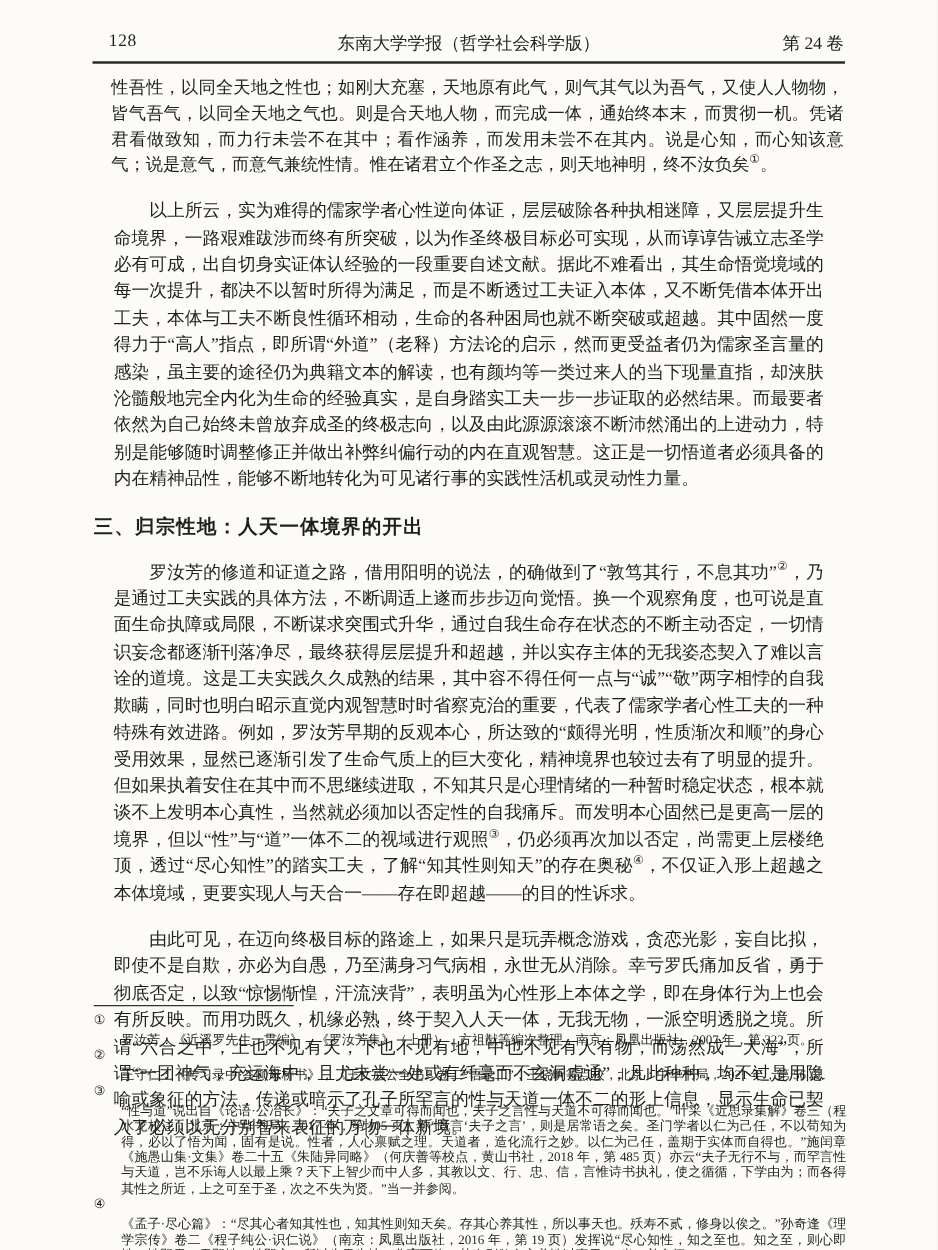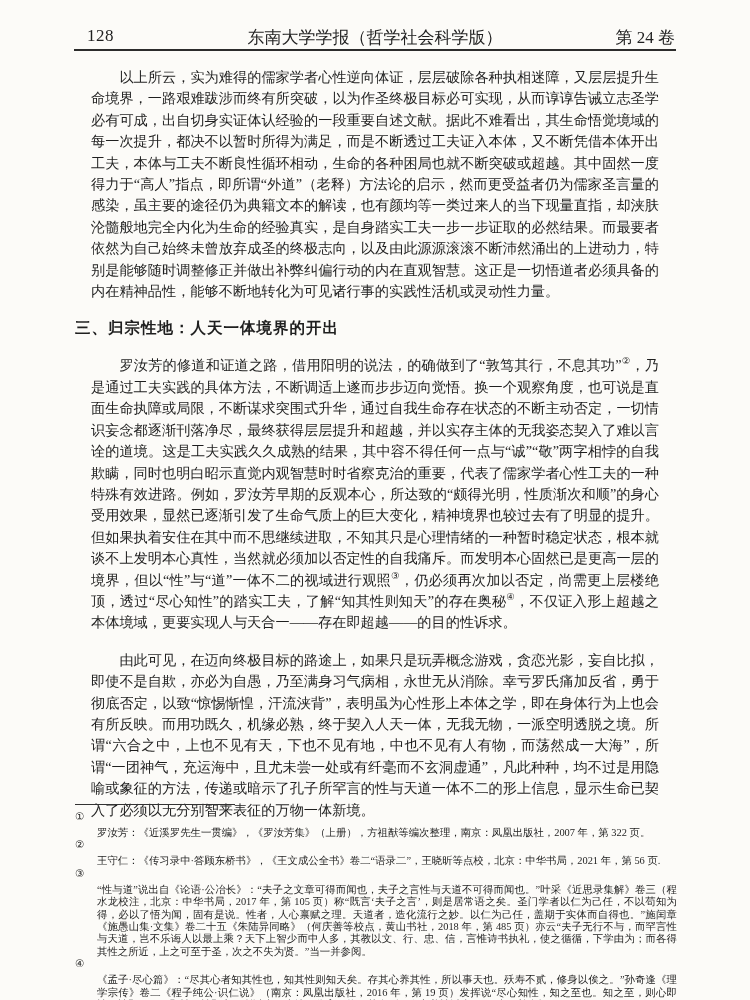--- a/index.html
+++ b/index.html
@@ -4,21 +4,21 @@
 <style>
   html,body { margin:0; padding:0; }
   body { background:#d8d6d1; font-family:"Liberation Serif","DejaVu Serif",serif; }
   .page {
     position:relative; width:750px; height:1000px; margin:0 auto;
     background:#fcfbf8; color:#1f1f1f; overflow:hidden; box-sizing:border-box;
   }
   
   .header {
     position:relative; margin:26px 75px 5px 75px;
-    font-size:17px; height:18px;
+    font-size:14px; height:18px;
   }
   .pageno { position:absolute; left:12px; top:0; letter-spacing:.5px; }
   .jtitle { position:absolute; left:50%; top:0; transform:translateX(-50%); white-space:nowrap; }
   .vol    { position:absolute; right:0; top:0; }
   .header-rule { margin:0 74px; border:0; border-top:2px solid #2c2c2c; height:0; }
 
   
   .content { margin:9px 75px 0 75px; text-align:justify; }
   .quote {
     margin:0 0 3px 14px; font-size:13.8px; line-height:20.8px;
@@ -45,20 +45,21 @@
 <div class="page">
 
   <div class="header">
     <span class="pageno">128</span>
     <span class="jtitle">东南大学学报（哲学社会科学版）</span>
     <span class="vol">第 24 卷</span>
   </div>
   <hr class="header-rule">
 
   <div class="content">
+    <p class="quote"><span>性吾性，以同全天地之性也；如刚大充塞，天地原有此气，则气其气以为吾气，又使人人物物，皆气吾气，以同全天地之气也。则是合天地人物，而完成一体，通始终本末，而贯彻一机。凭诸君看做致知，而力行未尝不在其中；看作涵养，而发用未尝不在其内。说是心知，而心知该意气；说是意气，而意气兼统性情。惟在诸君立个作圣之志，则天地神明，终不汝负矣</span><sup class="fnref">①</sup><span>。</span></p>
     <p class="para"><span>以上所云，实为难得的儒家学者心性逆向体证，层层破除各种执相迷障，又层层提升生命境界，一路艰难跋涉而终有所突破，以为作圣终极目标必可实现，从而谆谆告诫立志圣学必有可成，出自切身实证体认经验的一段重要自述文献。据此不难看出，其生命悟觉境域的每一次提升，都决不以暂时所得为满足，而是不断透过工夫证入本体，又不断凭借本体开出工夫，本体与工夫不断良性循环相动，生命的各种困局也就不断突破或超越。其中固然一度得力于“高人”指点，即所谓“外道”（老释）方法论的启示，然而更受益者仍为儒家圣言量的感染，虽主要的途径仍为典籍文本的解读，也有颜均等一类过来人的当下现量直指，却浃肤沦髓般地完全内化为生命的经验真实，是自身踏实工夫一步一步证取的必然结果。而最要者依然为自己始终未曾放弃成圣的终极志向，以及由此源源滚滚不断沛然涌出的上进动力，特别是能够随时调整修正并做出补弊纠偏行动的内在直观智慧。这正是一切悟道者必须具备的内在精神品性，能够不断地转化为可见诸行事的实践性活机或灵动性力量。</span></p>
     <h2 class="heading">三、归宗性地：人天一体境界的开出</h2>
     <p class="para"><span>罗汝芳的修道和证道之路，借用阳明的说法，的确做到了“敦笃其行，不息其功”</span><sup class="fnref">②</sup><span>，乃是通过工夫实践的具体方法，不断调适上遂而步步迈向觉悟。换一个观察角度，也可说是直面生命执障或局限，不断谋求突围式升华，通过自我生命存在状态的不断主动否定，一切情识妄念都逐渐刊落净尽，最终获得层层提升和超越，并以实存主体的无我姿态契入了难以言诠的道境。这是工夫实践久久成熟的结果，其中容不得任何一点与“诚”“敬”两字相悖的自我欺瞒，同时也明白昭示直觉内观智慧时时省察克治的重要，代表了儒家学者心性工夫的一种特殊有效进路。例如，罗汝芳早期的反观本心，所达致的“颇得光明，性质渐次和顺”的身心受用效果，显然已逐渐引发了生命气质上的巨大变化，精神境界也较过去有了明显的提升。但如果执着安住在其中而不思继续进取，不知其只是心理情绪的一种暂时稳定状态，根本就谈不上发明本心真性，当然就必须加以否定性的自我痛斥。而发明本心固然已是更高一层的境界，但以“性”与“道”一体不二的视域进行观照</span><sup class="fnref">③</sup><span>，仍必须再次加以否定，尚需更上层楼绝顶，透过“尽心知性”的踏实工夫，了解“知其性则知天”的存在奥秘</span><sup class="fnref">④</sup><span>，不仅证入形上超越之本体境域，更要实现人与天合一——存在即超越——的目的性诉求。</span></p>
     <p class="para"><span>由此可见，在迈向终极目标的路途上，如果只是玩弄概念游戏，贪恋光影，妄自比拟，即使不是自欺，亦必为自愚，乃至满身习气病相，永世无从消除。幸亏罗氏痛加反省，勇于彻底否定，以致“惊惕惭惶，汗流浃背”，表明虽为心性形上本体之学，即在身体行为上也会有所反映。而用功既久，机缘必熟，终于契入人天一体，无我无物，一派空明透脱之境。所谓“六合之中，上也不见有天，下也不见有地，中也不见有人有物，而荡然成一大海”，所谓“一团神气，充运海中，且尤未尝一处或有纤毫而不玄洞虚通”，凡此种种，均不过是用隐喻或象征的方法，传递或暗示了孔子所罕言的性与天道一体不二的形上信息，显示生命已契入了必须以无分别智来表征的万物一体新境。</span></p>
   </div>
 
   <div class="footnotes">
     <hr class="fn-rule">
     <ol class="fn-list" id="fn-list">
         <li class="fn-item">

